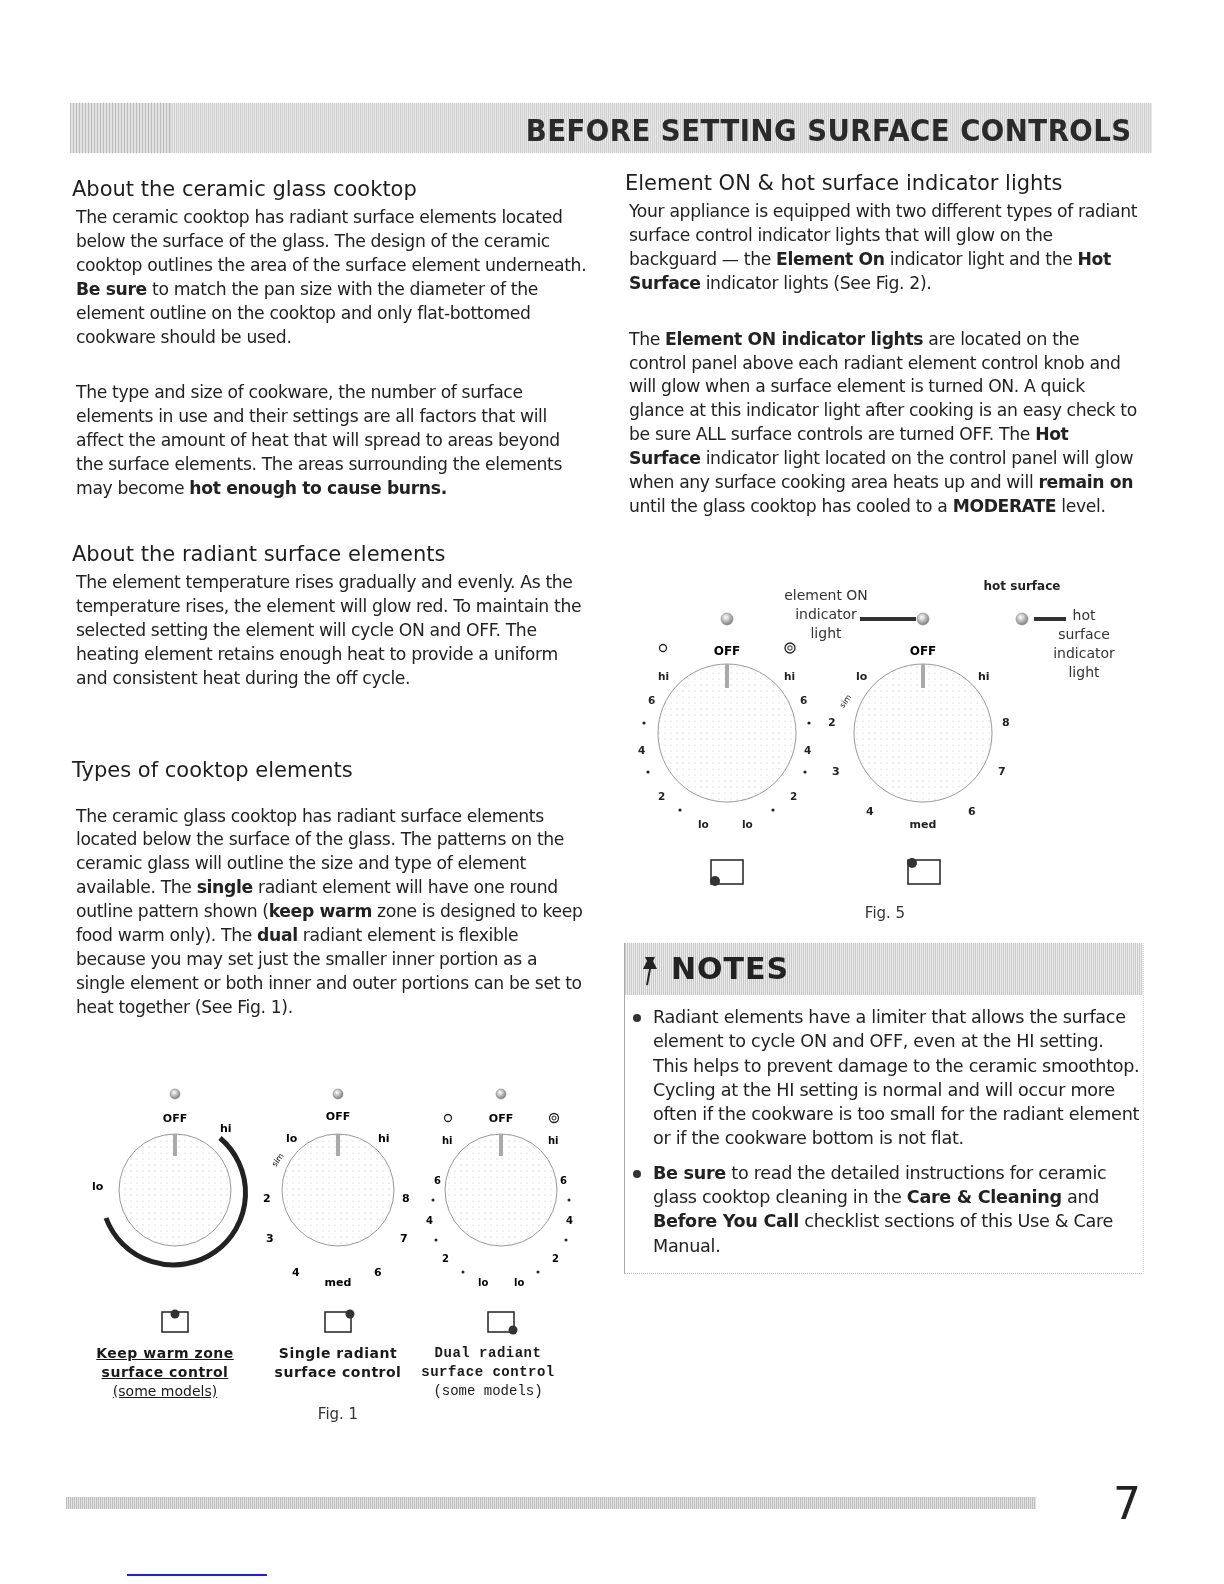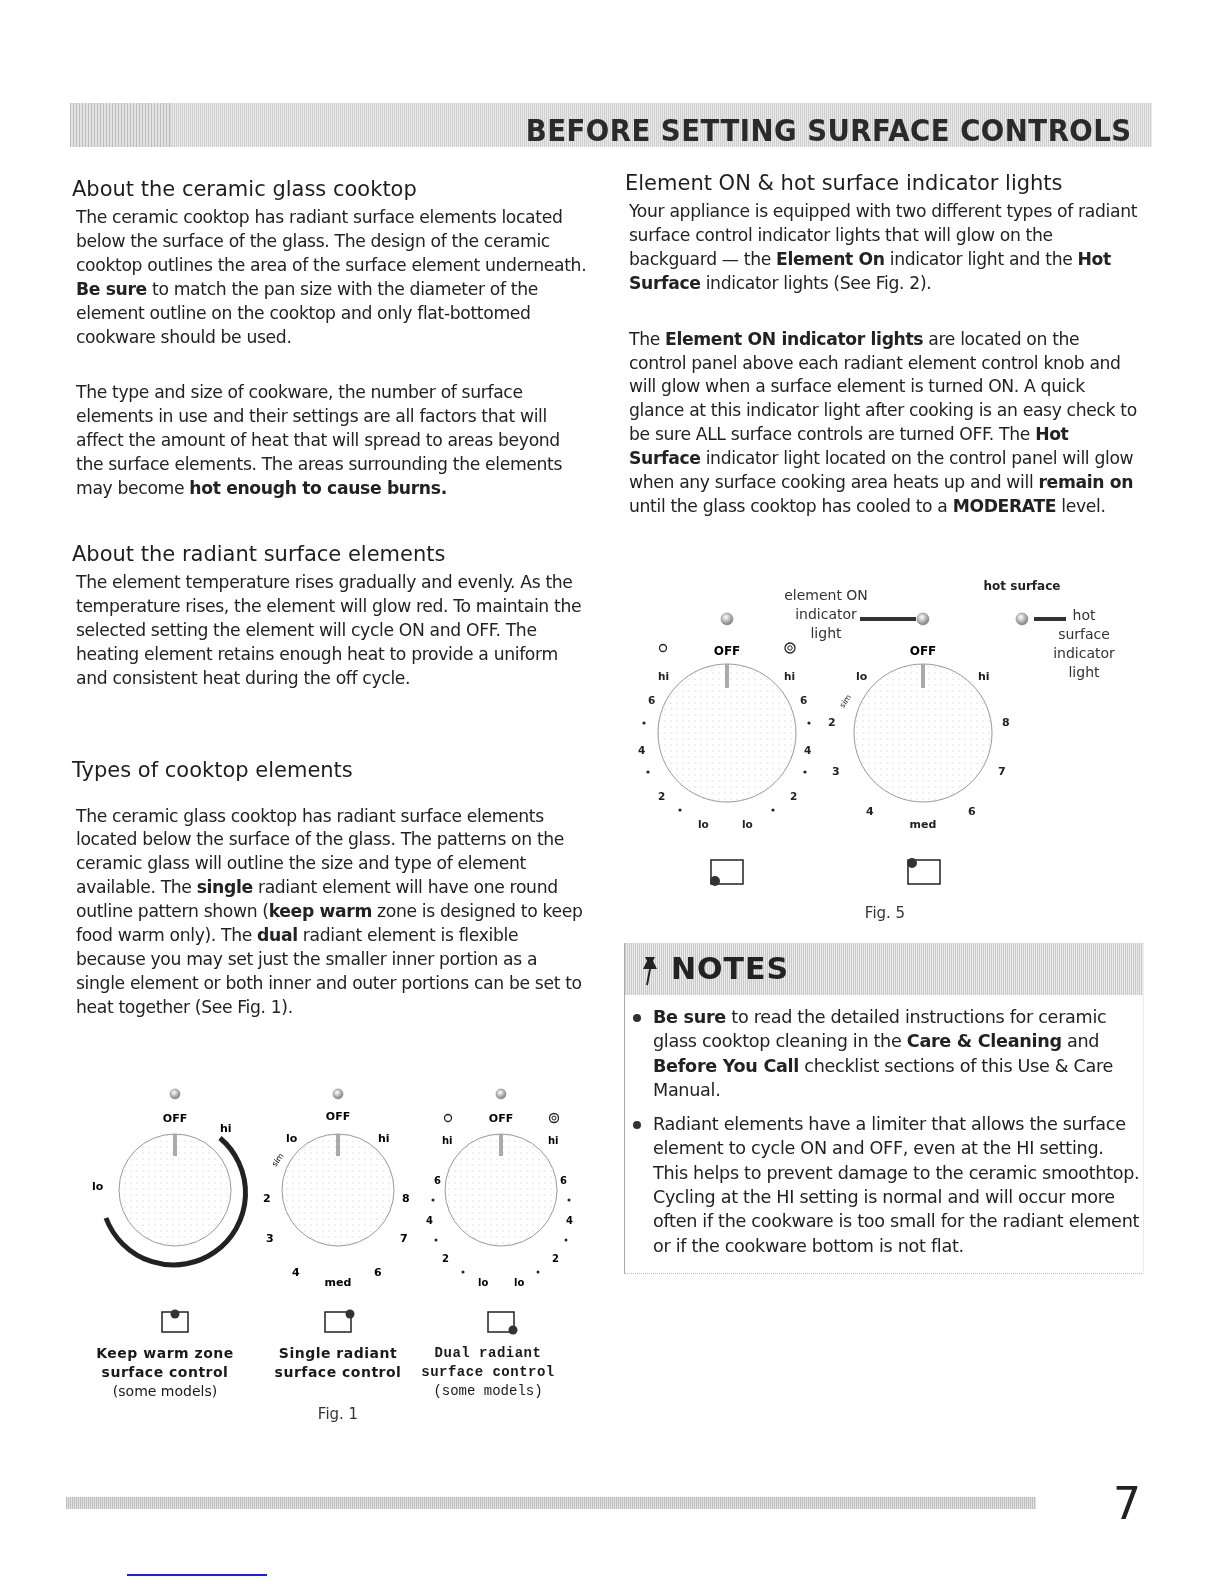--- a/index.html
+++ b/index.html
@@ -1,17 +1,17 @@
 <!DOCTYPE html>
 <html><head>
 <meta charset="utf-8">
 <style>
   html,body{margin:0;padding:0;background:#fff;}
   body{width:1224px;height:1584px;position:relative;overflow:hidden;font-family:"DejaVu Sans",sans-serif;color:#1a1a1a;}
-  .banner{position:absolute;left:70px;top:103px;width:1082px;height:44px;
+  .banner{position:absolute;left:70px;top:103px;width:1082px;height:50px;
     background:repeating-linear-gradient(90deg,#cfcfcf 0 1px,#e9e9e9 1px 2px);}
   .banner-fade{position:absolute;left:0;top:0;width:100px;height:100%;
     background:repeating-linear-gradient(90deg,#bdbdbd 0 1px,#e2e2e2 1px 3px);}
   .banner-title{position:absolute;right:20px;top:10px;font-family:"DejaVu Sans",sans-serif;font-weight:bold;font-size:30px;letter-spacing:0.5px;color:#2a2a2a;transform:scaleX(0.92);transform-origin:right center;}
   .col{position:absolute;}
   .h2{font-weight:normal;font-size:21px;margin:0;line-height:26px;color:#1e1e1e;}
   .p{font-size:17.2px;line-height:23.9px;margin:4px;letter-spacing:-0.35px;color:#222;}
   .p b{font-weight:bold;}
   .gap{height:24px;}
   svg text{font-family:"DejaVu Sans",sans-serif;}
@@ -127,21 +127,21 @@
       </g>
     <g>
         <rect x="255" y="4" width="26" height="20" fill="none" stroke="#222" stroke-width="1.5"></rect>
         <circle cx="280" cy="6" r="4.5" fill="#333"></circle>
       </g>
     <g>
         <rect x="418" y="4" width="26" height="20" fill="none" stroke="#222" stroke-width="1.5"></rect>
         <circle cx="443" cy="22" r="4.5" fill="#333"></circle>
       </g>
   </svg>
-  <div style="position:absolute;left:10px;top:264px;width:170px;">
+  <div style="position:absolute;left:10px;top:264px;width:170px;text-decoration:underline;">
     <div class="cap">Keep warm zone</div>
     <div class="cap">surface control</div>
     <div class="capsub">(some models)</div>
   </div>
   <div style="position:absolute;left:183px;top:264px;width:170px;">
     <div class="cap">Single radiant</div>
     <div class="cap">surface control</div>
   </div>
   <div style="position:absolute;left:333px;top:264px;width:170px;font-family:Liberation Mono, monospace;">
     <div class="cap">Dual radiant</div>
@@ -242,20 +242,20 @@
 
 <div class="notes">
   <div class="notes-head">
     <svg style="position:absolute;left:14px;top:12px" width="24" height="32">
       <path d="M6 2 L16 2 L14 6 L18 14 L4 14 L8 6 Z" fill="#222"></path>
         <line x1="11" y1="14" x2="8" y2="30" stroke="#222" stroke-width="2"></line>
     </svg>
     <div class="notes-title">NOTES</div>
   </div>
   <ul>
+    <li>Radiant elements have a limiter that allows the surface element to cycle ON and OFF, even at the HI setting. This helps to prevent damage to the ceramic smoothtop. Cycling at the HI setting is normal and will occur more often if the cookware  is too small for the radiant element or if the cookware bottom is not flat.</li>
     <li><b>Be sure</b><span> to read the detailed instructions for ceramic glass cooktop cleaning in the </span><b>Care &amp; Cleaning</b><span> and </span><b>Before You Call</b><span> checklist sections of this Use &amp; Care Manual.</span></li>
-    <li>Radiant elements have a limiter that allows the surface element to cycle ON and OFF, even at the HI setting. This helps to prevent damage to the ceramic smoothtop. Cycling at the HI setting is normal and will occur more often if the cookware  is too small for the radiant element or if the cookware bottom is not flat.</li>
   </ul>
 </div>
 
 <div class="footer-bar"></div>
 <div class="page-num">7</div>
 <div class="link-line"></div>
 
 </body></html>

